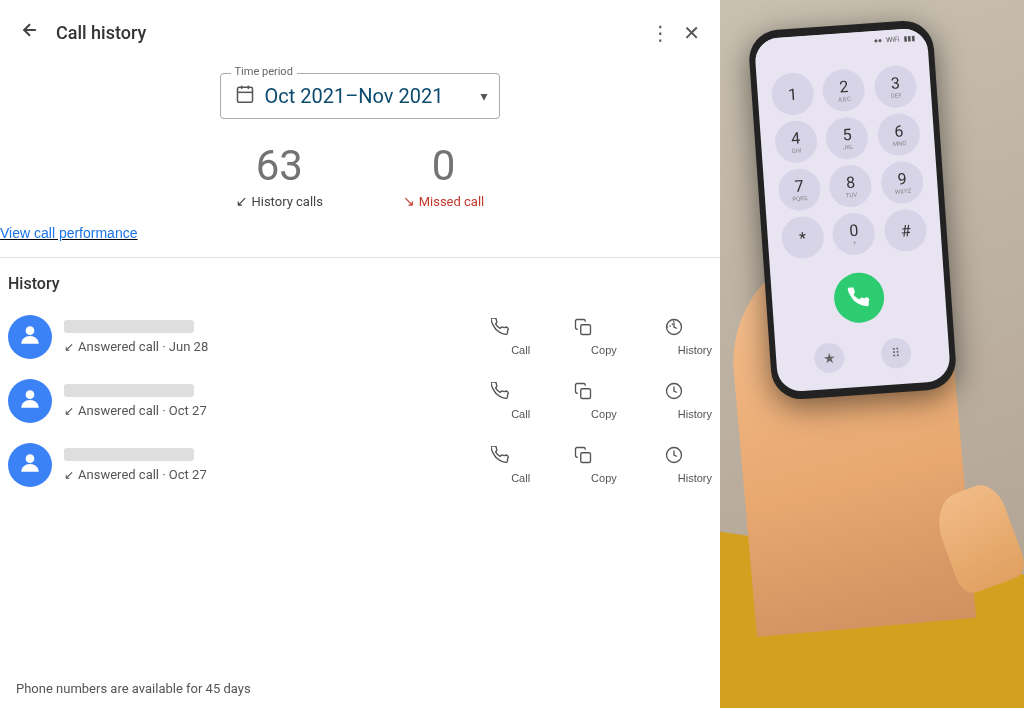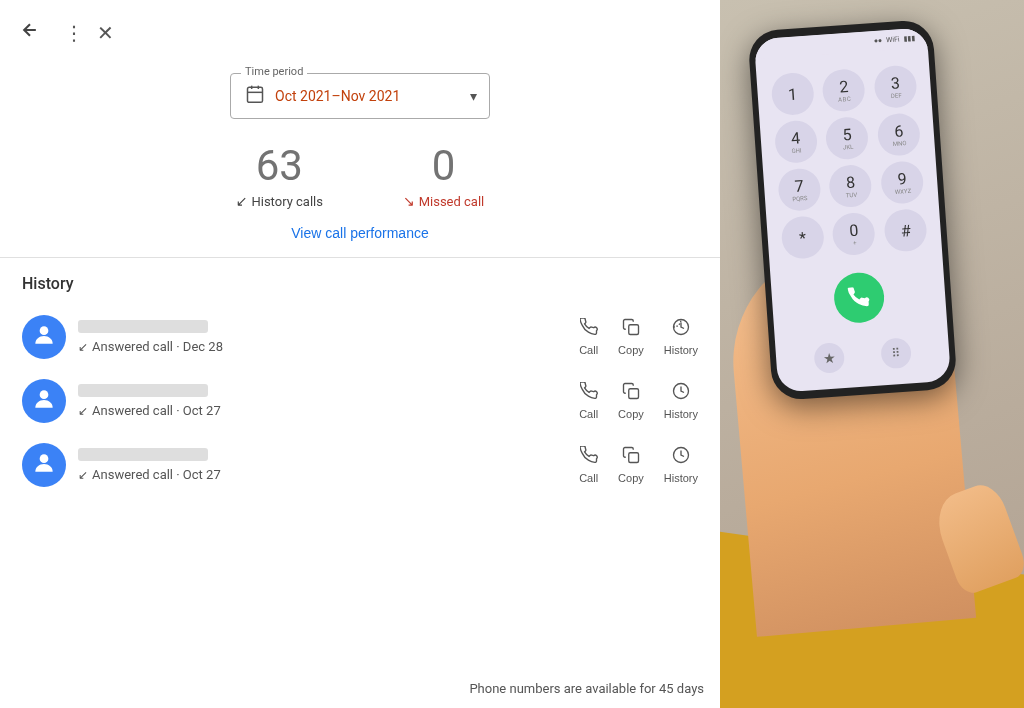--- a/index.html
+++ b/index.html
@@ -86,22 +86,22 @@
       background: #fff;
       padding: 0 4px;
       font-size: 11px;
       color: #666;
     }
     .calendar-icon {
       font-size: 18px;
       color: #555;
     }
     .time-period-value {
-      font-size: 14px;
-      color: #c2410c;
+      font-size: 20px;
+      color: #0c4a6e;
       flex: 1;
     }
     .dropdown-arrow {
       position: absolute;
       right: 12px;
       color: #555;
       font-size: 14px;
     }
 
     
@@ -136,43 +136,44 @@
       color: #444;
     }
     .stat-icon-missed {
       font-size: 14px;
       color: #c0392b;
     }
 
     
     .view-performance {
       display: flex;
-      justify-content: center;
+      justify-content: flex-start;
       padding: 12px 0 16px;
+      text-decoration: underline;
     }
     .view-performance-link {
       color: #1a73e8;
       font-size: 14px;
       font-weight: 500;
       cursor: pointer;
       text-decoration: none;
       background: none;
       border: none;
     }
 
     
     .divider {
       height: 1px;
       background: #e0e0e0;
       margin: 0 0 0 0;
     }
 
     
     .history-section {
-      padding: 16px 22px 8px;
+      padding: 16px 8px 8px;
     }
     .history-title {
       font-size: 16px;
       font-weight: 500;
       color: #333;
       margin-bottom: 12px;
     }
 
     
     .call-list {
@@ -242,29 +243,29 @@
       border: none;
       color: #555;
     }
     .action-btn-icon {
       font-size: 18px;
       color: #555;
     }
     .action-btn-label {
       font-size: 11px;
       color: #555;
+      margin-left: 41px;
     }
 
     
     .footer-note {
       padding: 12px 16px;
       font-size: 13px;
       color: #555;
       margin-top: auto;
-      text-align: right;
     }
 
     
     .right-panel {
       width: 304px;
       height: 708px;
       background: #c8b89a;
       position: relative;
       overflow: hidden;
     }
@@ -273,20 +274,21 @@
 <body>
 
 <div class="left-panel">
 
   <div class="header">
     <button class="header-back-btn">
       <svg width="20" height="20" viewBox="0 0 24 24" fill="none" stroke="#444" stroke-width="2.5">
         <path d="M19 12H5M12 5l-7 7 7 7"></path>
       </svg>
     </button>
+    <span class="header-title">Call history</span>
     <button class="header-more-btn">⋮</button>
     <button class="header-close-btn">✕</button>
   </div>
 
   <div class="time-period-section">
     <div class="time-period-select-wrapper">
       <span class="time-period-label">Time period</span>
       <span class="calendar-icon">
         <svg width="20" height="20" viewBox="0 0 24 24" fill="none" stroke="#555" stroke-width="1.8">
           <rect x="3" y="4" width="18" height="18" rx="2" ry="2"></rect>
@@ -334,21 +336,21 @@
             <svg width="26" height="26" viewBox="0 0 24 24" fill="white">
               <circle cx="12" cy="8" r="4"></circle>
               <path d="M4 20c0-4 3.6-7 8-7s8 3 8 7"></path>
             </svg>
           </span>
         </div>
         <div class="call-info">
           <div class="call-name"></div>
           <div class="call-detail">
             <span class="call-detail-icon">↙</span>
-            <span>Answered call · Dec 28</span>
+            <span>Answered call · Jun 28</span>
           </div>
         </div>
         <div class="call-actions">
           <button class="action-btn">
             <span class="action-btn-icon">
               <svg width="18" height="18" viewBox="0 0 24 24" fill="none" stroke="#555" stroke-width="1.8">
                 <path d="M22 16.92v3a2 2 0 01-2.18 2 19.79 19.79 0 01-8.63-3.07A19.5 19.5 0 013.07 9.81 19.79 19.79 0 01.01 1.18 2 2 0 012 0h3a2 2 0 012 1.72c.127.96.361 1.903.7 2.81a2 2 0 01-.45 2.11L6.09 7.91a16 16 0 006 6l1.27-1.27a2 2 0 012.11-.45c.907.339 1.85.573 2.81.7A2 2 0 0122 16.92z"></path>
               </svg>
             </span>
             <span class="action-btn-label">Call</span>

